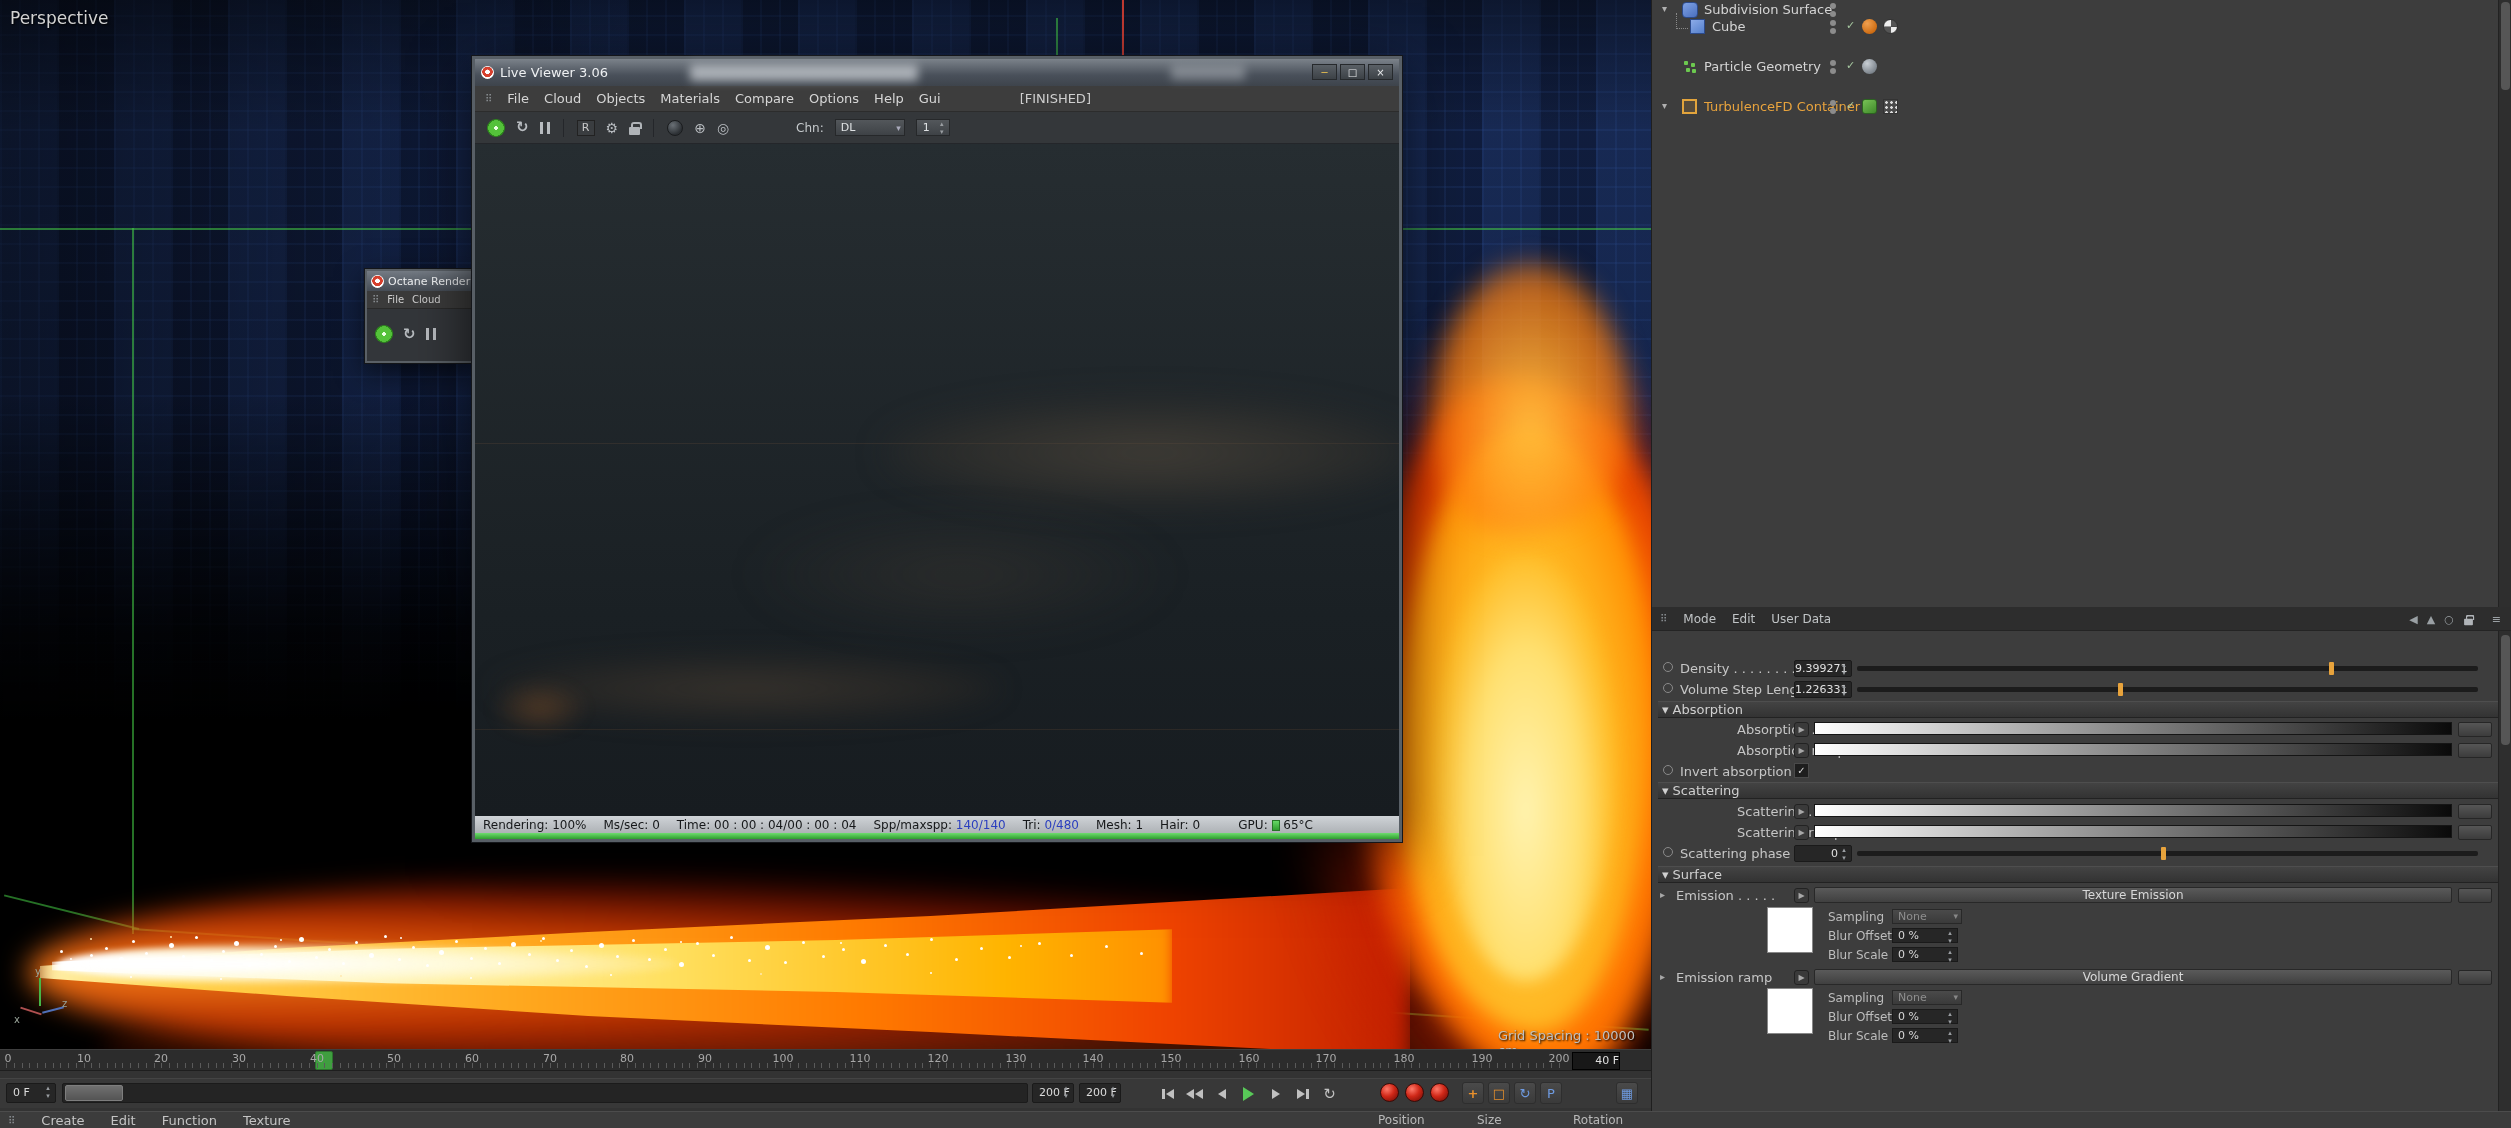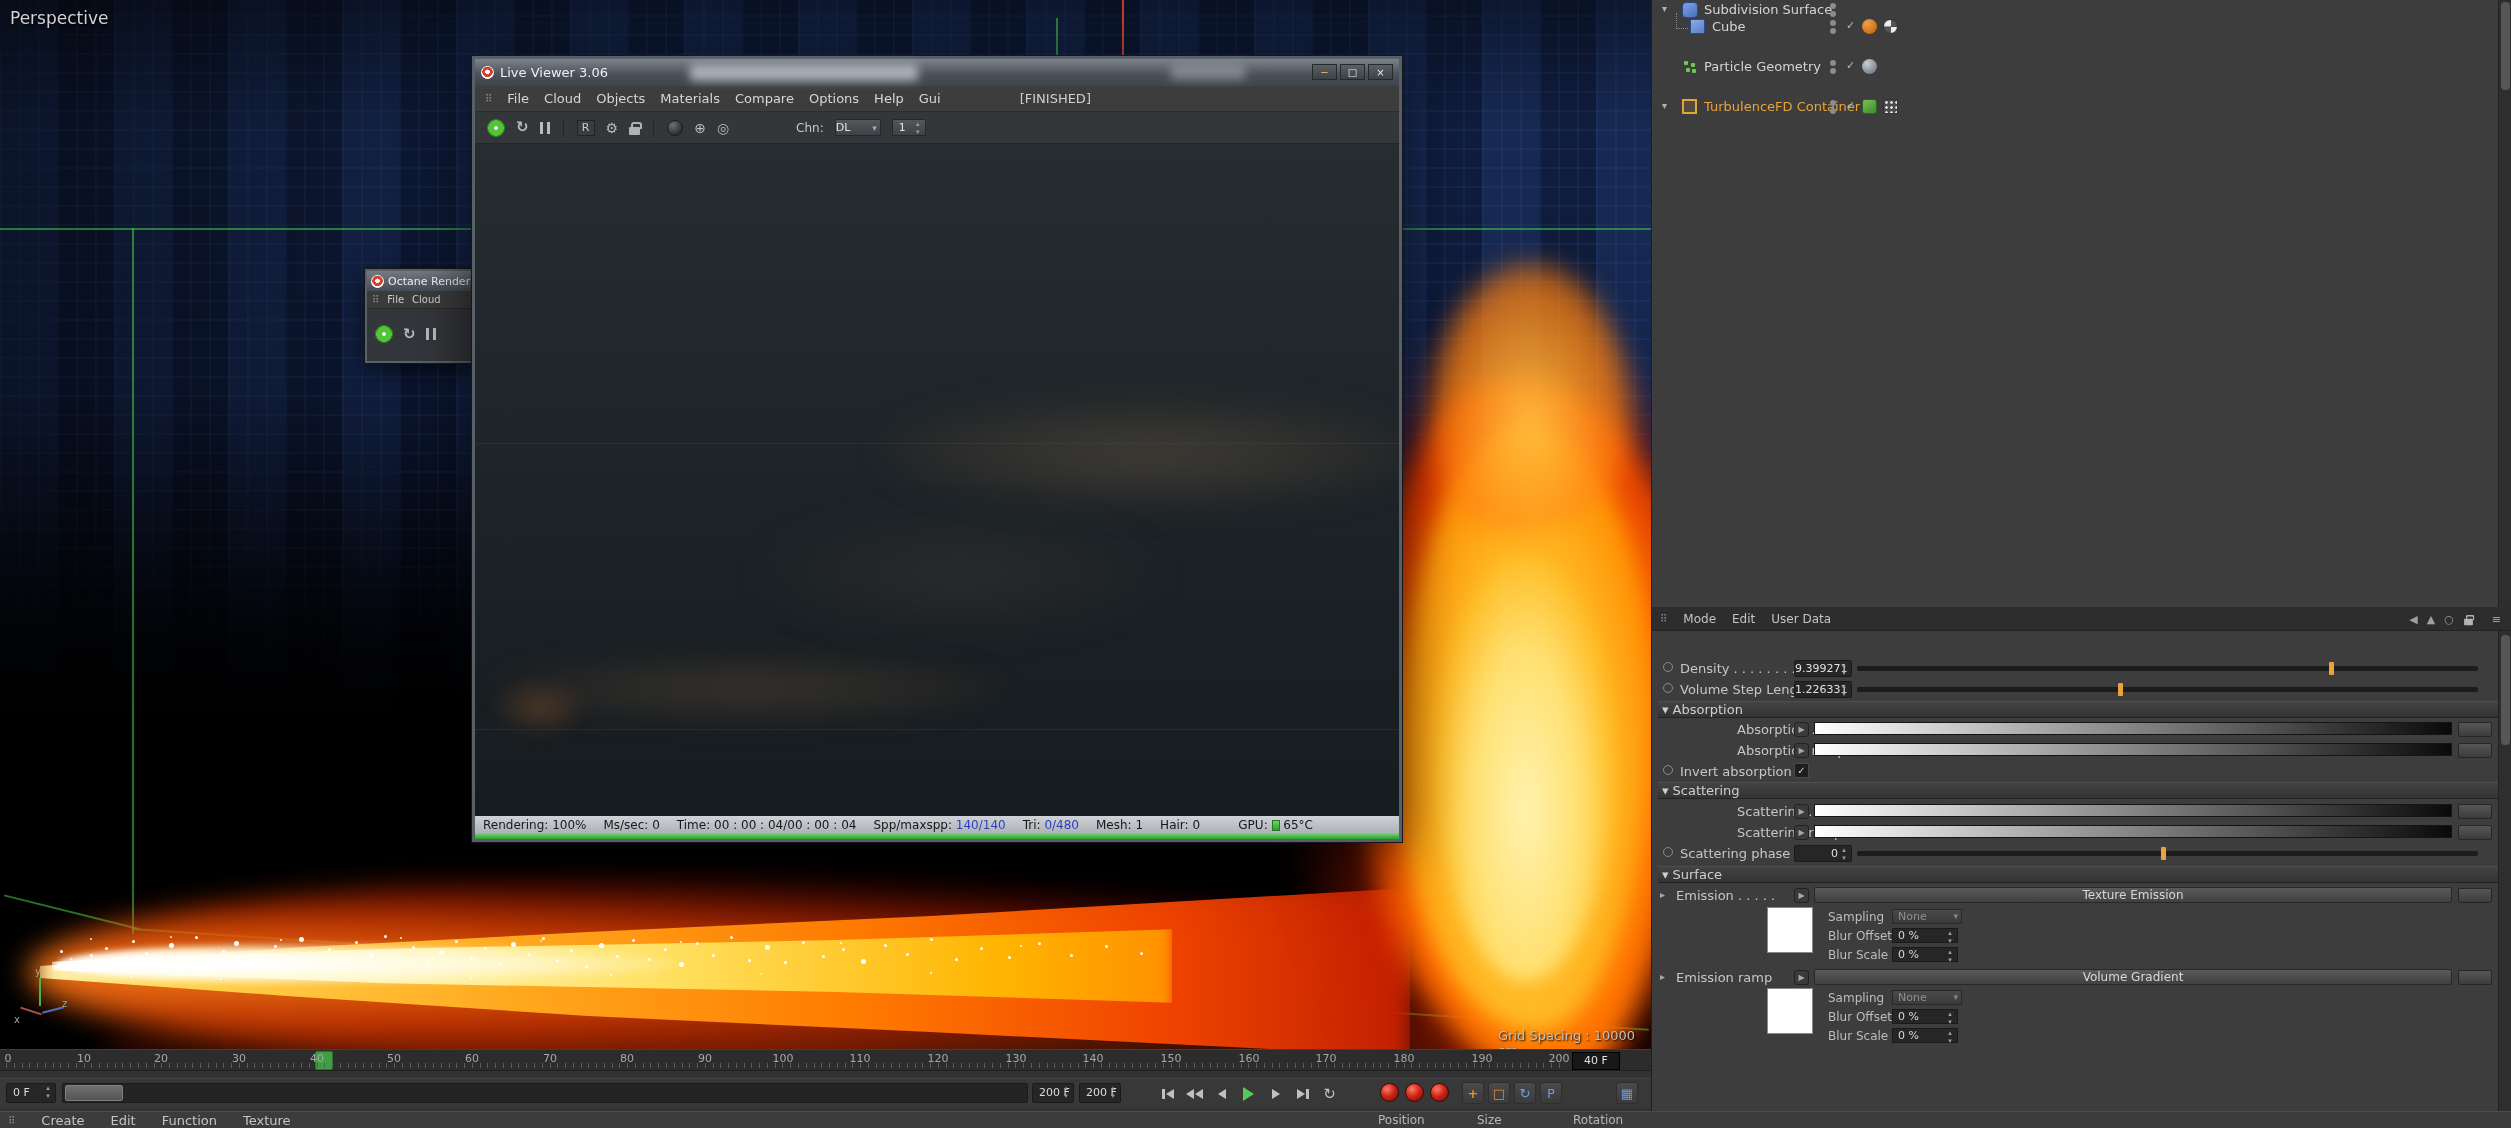--- a/index.html
+++ b/index.html
@@ -75,21 +75,21 @@
   .wbtns{position:absolute;right:6px;top:5px;display:flex;gap:3px}
   .wbtn2{width:25px;height:16px;background:linear-gradient(#5a6066,#3c4146);border:1px solid #26292c;color:#e6e8ea;font-size:10px;display:flex;align-items:center;justify-content:center}
   .wbtn2.min{color:#e8c050}
   .lv-menu{height:26px;background:#3d3d3d;display:flex;align-items:center;gap:15px;padding:0 10px;color:#d6d6d6;font-size:13px;border-bottom:1px solid #2c2c2c;flex:none}
   .lv-menu .fin{margin-left:64px;color:#cfcfcf}
   .lv-tools{height:32px;background:#34373a;display:flex;align-items:center;gap:11px;padding:0 12px;flex:none;border-bottom:1px solid #24262a}
   .tsep{width:1px;height:18px;background:#24262a;margin:0 2px}
   .rbtn{width:18px;height:16px;background:#3a3d40;border:1px solid #222;color:#c8c8c8;font-size:11px;display:flex;align-items:center;justify-content:center}
   .i-glyph{color:#b8bcc0;font-size:14px;line-height:1}
   .chn-lab{color:#c6cacd;font-size:12px;margin-left:56px}
-  .ddl-lv{position:relative;width:46px;height:17px;background:linear-gradient(#53575b,#3e4246);border:1px solid #26282a;color:#dfe2e4;font-size:11px;line-height:15px;}
+  .ddl-lv{position:relative;width:70px;height:17px;background:linear-gradient(#53575b,#3e4246);border:1px solid #26282a;color:#dfe2e4;font-size:11px;line-height:15px;padding-left:5px}
   .ddl-lv .dar{position:absolute;right:3px;top:1px;font-size:9px;color:#aab}
   .spinbox{position:relative;width:34px;height:17px;background:linear-gradient(#53575b,#3e4246);border:1px solid #26282a;color:#dfe2e4;font-size:11px;line-height:15px;padding-left:6px}
   .spin{position:absolute;right:2px;top:0;bottom:0;width:10px;color:#9a9ea2;text-align:center}
   .spin::before{content:"▴";display:block;font-size:7px;line-height:8px}
   .spin::after{content:"▾";display:block;font-size:7px;line-height:8px}
   .lv-info{height:21px;background:#20262a;color:#c87830;font-size:13px;line-height:21px;padding-left:8px;flex:none;white-space:pre}
   .lv-render{position:relative;flex:1;background:linear-gradient(180deg,#262d31,#1a2024 70%,#171c20);overflow:hidden}
   .smoke1{position:absolute;left:44%;top:38%;width:58%;height:16%;border-radius:50%;background:radial-gradient(ellipse, rgba(98,85,68,.5), rgba(70,60,48,.28) 60%, transparent 80%);filter:blur(16px)}
   .smoke2{position:absolute;left:2%;top:76%;width:55%;height:10%;border-radius:50%;background:radial-gradient(ellipse, rgba(84,70,55,.5), rgba(60,50,40,.3) 60%, transparent 82%);filter:blur(12px)}
   .smoke3{position:absolute;left:30%;top:55%;width:45%;height:18%;border-radius:50%;background:radial-gradient(ellipse, rgba(80,70,58,.30), transparent 75%);filter:blur(18px)}
@@ -155,21 +155,21 @@
   .ddl2{position:absolute;left:240px;top:1px;width:70px;height:15px;background:linear-gradient(#4a4a4a,#3a3a3a);border:1px solid #282828;color:#8e8e8e;font-size:11px;line-height:13px;padding-left:5px}
   .ddl2 .dar{position:absolute;right:3px;top:0;font-size:9px;color:#888}
   .bbox{position:absolute;left:240px;top:1px;width:66px;height:15px;background:#262626;border:1px solid #1a1a1a;color:#d8d8d8;font-size:11px;line-height:13px;padding-left:5px}
 
   
   #timeline{position:absolute;left:0;top:1049px;width:1651px;height:62px;background:#333}
   .ruler{position:absolute;left:0;top:0;width:1651px;height:22px;background:#2c2c2c;border-top:1px solid #3e3e3e;border-bottom:1px solid #1e1e1e}
   .ruler::after{content:"";position:absolute;bottom:2px;left:6px;right:86px;height:5px;background:repeating-linear-gradient(90deg,#5a5a5a 0 1px,transparent 1px 7.765px)}
   .tickl{position:absolute;top:2px;transform:translateX(-50%);font-size:11px;color:#a8a8a8}
   .fmarker{position:absolute;left:315px;top:1px;width:18px;height:19px;background:#3f9e3f;border:1px solid #2c742c;border-radius:2px}
-  .curbox{position:absolute;left:1572px;top:2px;width:48px;height:18px;background:#181818;border:1px solid #000;color:#e0e0e0;font-size:11px;line-height:16px;text-align:center}
+  .curbox{position:absolute;left:1572px;top:2px;width:48px;height:18px;background:#181818;border:1px solid #000;color:#e0e0e0;font-size:11px;line-height:16px;text-align:right}
   .transport{position:absolute;left:0;top:29px;width:1651px;height:30px;background:#383838;border-top:1px solid #444}
   .fbox{position:absolute;top:4px;height:20px;background:#262626;border:1px solid #1a1a1a;border-radius:2px;color:#dcdcdc;font-size:11px;line-height:18px;padding-left:6px}
   .tl-slider{position:absolute;left:62px;top:4px;width:966px;height:20px;background:#242424;border:1px solid #1b1b1b;border-radius:2px}
   .tl-handle{position:absolute;left:2px;top:1px;width:58px;height:16px;background:linear-gradient(#707070,#545454);border:1px solid #7e7e7e;border-radius:2px}
   .pbgroup{position:absolute;left:1155px;top:3px;display:flex;gap:2px}
   .tp{width:25px;height:23px;display:flex;align-items:center;justify-content:center;gap:1px}
   .tl{width:0;height:0;border-top:5px solid transparent;border-bottom:5px solid transparent;border-right:8px solid #c0c0c0}
   .tr{width:0;height:0;border-top:5px solid transparent;border-bottom:5px solid transparent;border-left:8px solid #c0c0c0}
   .tr.play{border-top-width:7px;border-bottom-width:7px;border-left:11px solid #58c858}
   .tbar{width:3px;height:10px;background:#c0c0c0}

